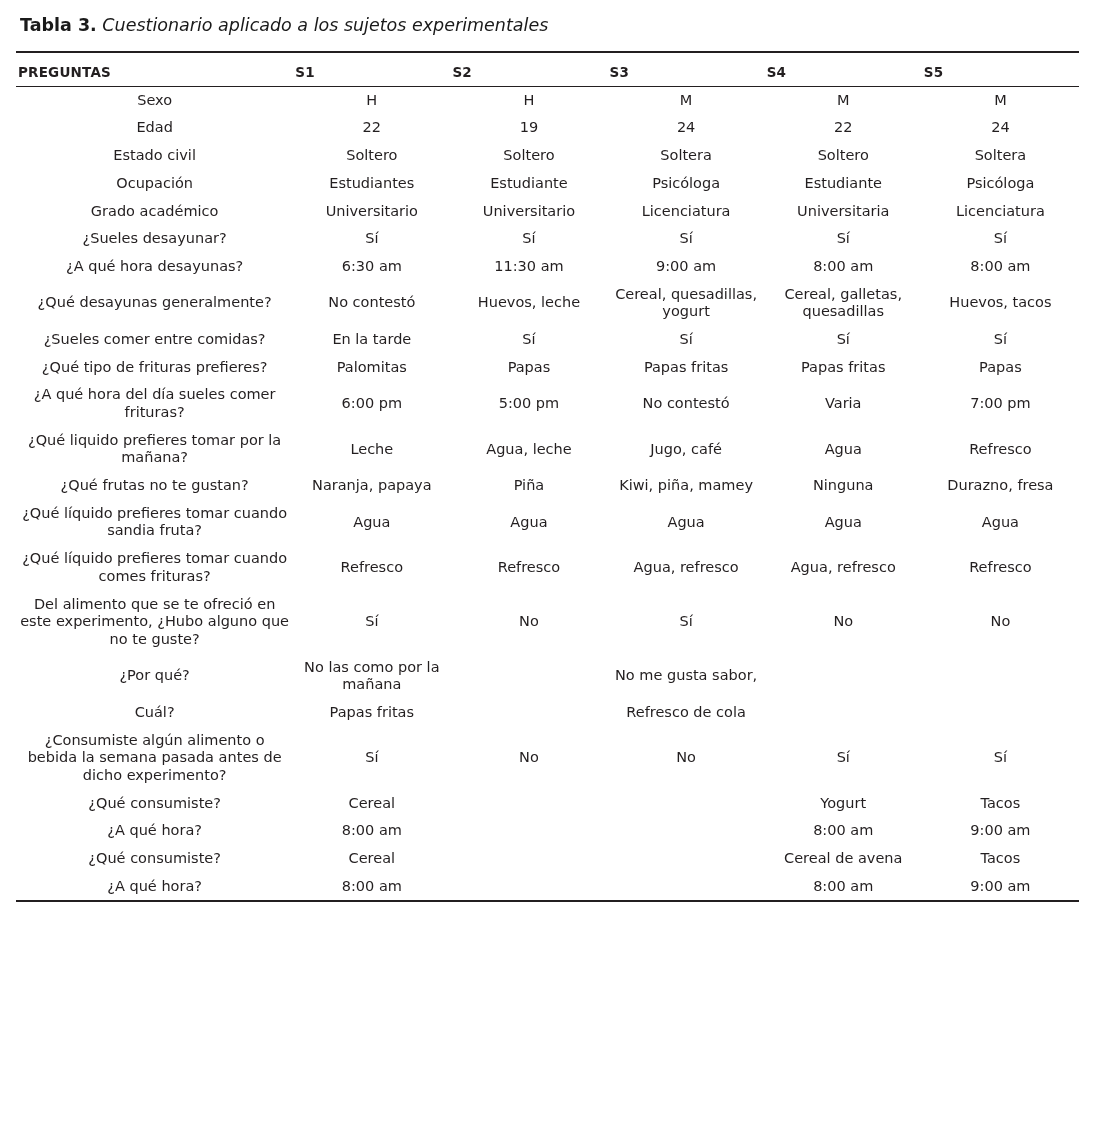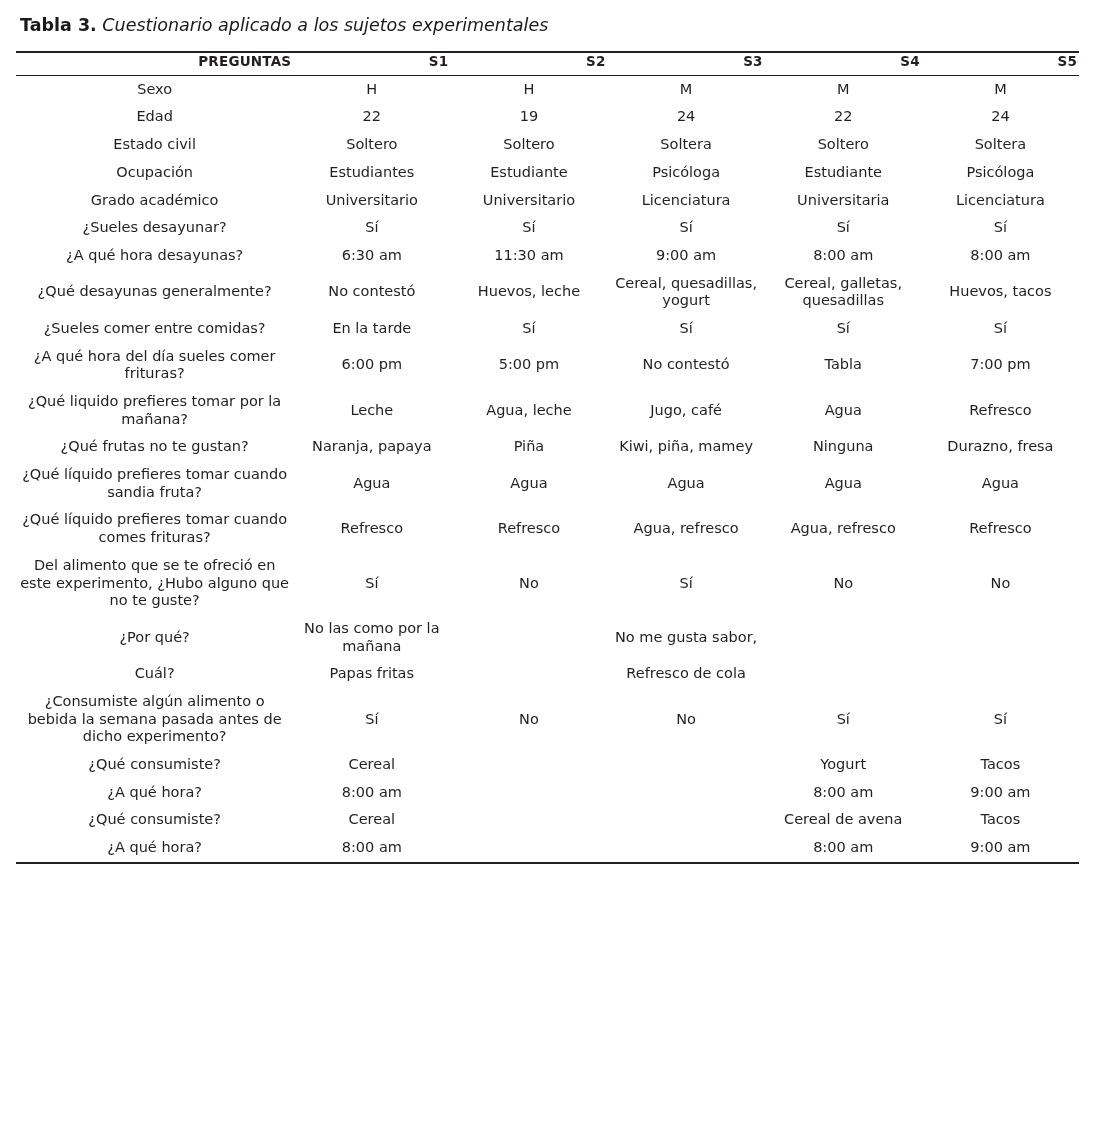--- a/index.html
+++ b/index.html
@@ -32,22 +32,22 @@
     font-style: italic;
   }
   table.qtable {
     width: 1063px;
     border-collapse: collapse;
     table-layout: fixed;
   }
   table.qtable thead th {
     font-size: 13.5px;
     font-weight: bold;
-    text-align: right;
-    padding: 0 2px 6px 2px;
+    text-align: left;
+    padding: 11px 2px 6px 2px;
     border-top: 2px solid #231f20;
     border-bottom: 1.3px solid #231f20;
     letter-spacing: 0.2px;
   }
   table.qtable tbody td {
     font-size: 14.5px;
     padding: 5px 4px;
     vertical-align: middle;
     line-height: 1.22;
   }
@@ -161,25 +161,33 @@
         </tr>
         <tr>
           <td class="qcell">¿Sueles comer entre comidas?</td>
           <td class="vcell">En la tarde</td>
           <td class="vcell">Sí</td>
           <td class="vcell">Sí</td>
           <td class="vcell">Sí</td>
           <td class="vcell">Sí</td>
         </tr>
         <tr>
+          <td class="qcell">¿Qué tipo de frituras prefieres?</td>
+          <td class="vcell">Palomitas</td>
+          <td class="vcell">Papas</td>
+          <td class="vcell">Papas fritas</td>
+          <td class="vcell">Papas fritas</td>
+          <td class="vcell">Papas</td>
+        </tr>
+        <tr>
           <td class="qcell">¿A qué hora del día sueles comer frituras?</td>
           <td class="vcell">6:00 pm</td>
           <td class="vcell">5:00 pm</td>
           <td class="vcell">No contestó</td>
-          <td class="vcell">Tabla</td>
+          <td class="vcell">Varia</td>
           <td class="vcell">7:00 pm</td>
         </tr>
         <tr>
           <td class="qcell">¿Qué liquido prefieres tomar por la mañana?</td>
           <td class="vcell">Leche</td>
           <td class="vcell">Agua, leche</td>
           <td class="vcell">Jugo, café</td>
           <td class="vcell">Agua</td>
           <td class="vcell">Refresco</td>
         </tr>

